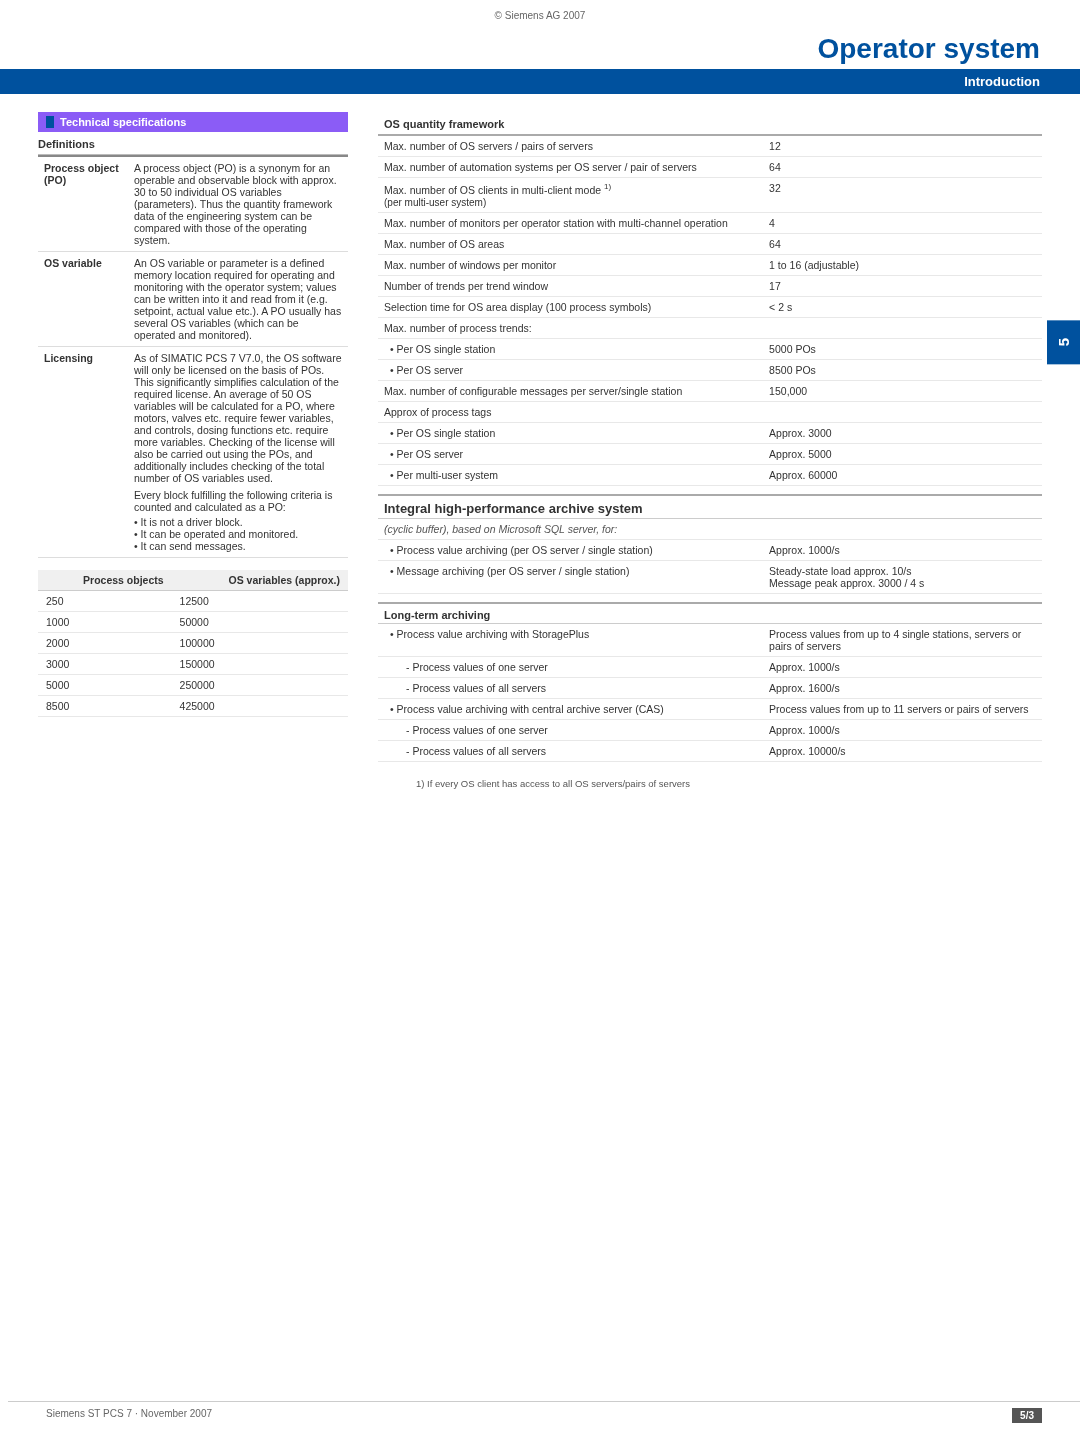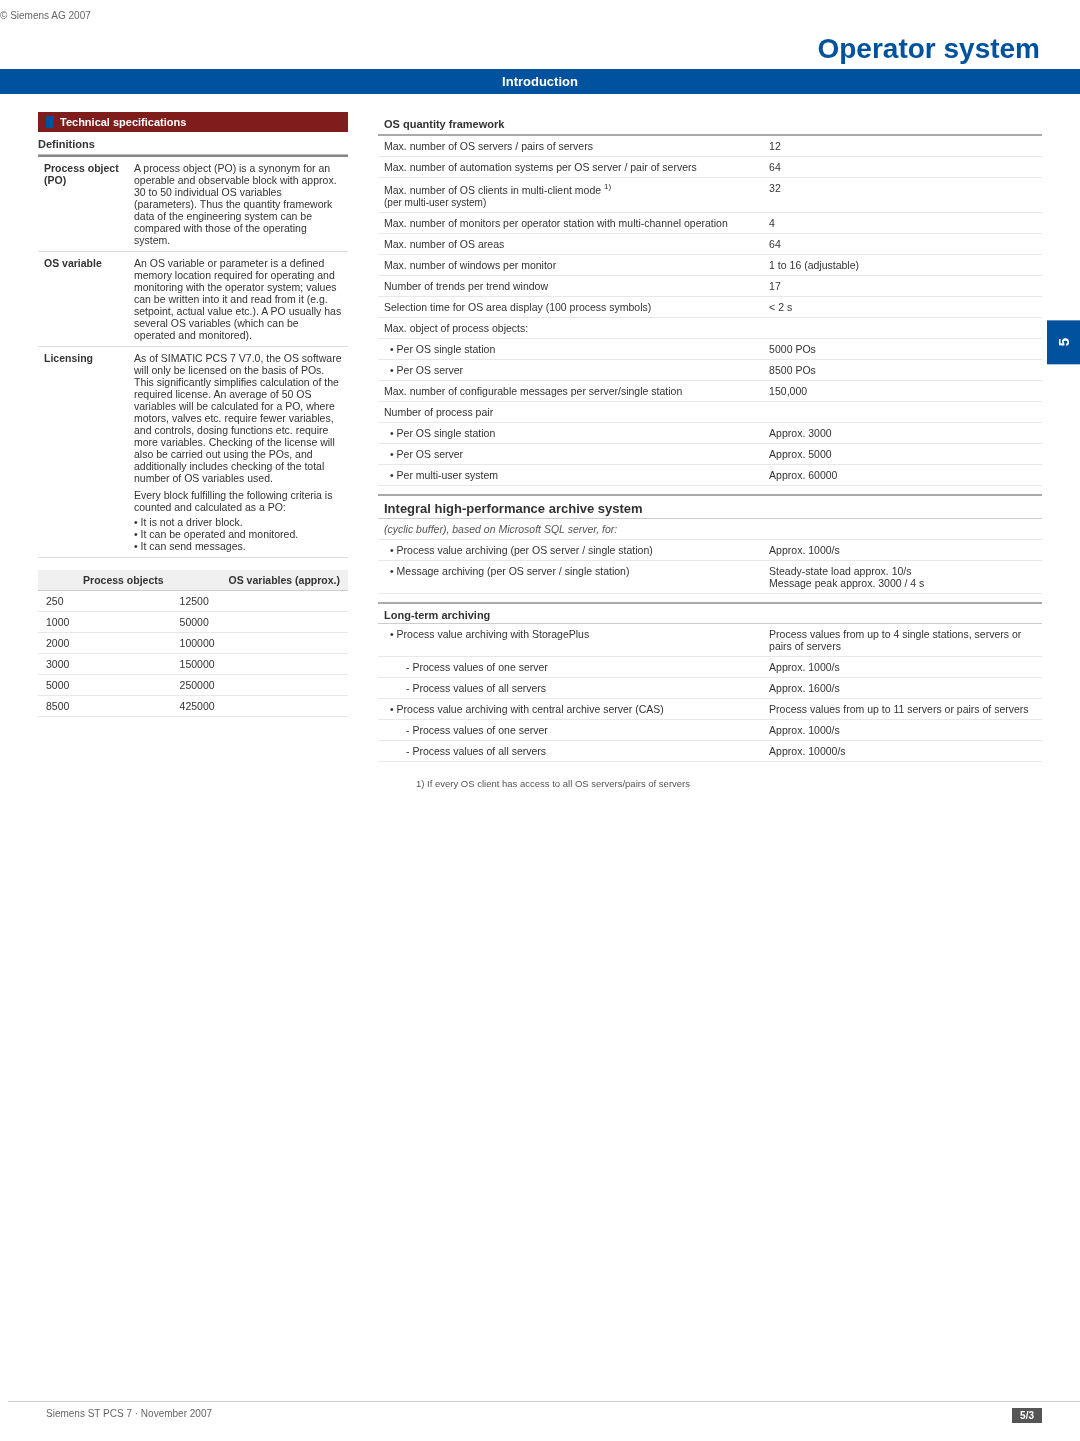--- a/index.html
+++ b/index.html
@@ -6,38 +6,38 @@
     body {
       font-family: Arial, Helvetica, sans-serif;
       font-size: 11px;
       color: #333;
       background: #fff;
       width: 1080px;
       min-height: 1441px;
       position: relative;
     }
     .page-header {
-      text-align: left;
+      text-align: center;
       font-size: 10px;
       color: #666;
       padding: 10px 0 4px 0;
     }
     .page-title-area {
       text-align: right;
       padding: 8px 40px 4px 0;
     }
     .page-title {
       font-size: 28px;
       font-weight: bold;
       color: #00519e;
     }
     .intro-bar {
       background: #00519e;
       color: #fff;
-      text-align: center;
+      text-align: right;
       padding: 5px 40px;
       font-size: 13px;
       font-weight: bold;
       margin-bottom: 18px;
     }
     .chapter-tab {
       position: absolute;
       right: 0;
       top: 320px;
       background: #00519e;
@@ -54,21 +54,21 @@
       gap: 30px;
     }
     .left-column {
       width: 310px;
       flex-shrink: 0;
     }
     .right-column {
       flex: 1;
     }
     .section-header {
-      background: #7f1d1d;
+      background: #8b5cf6;
       color: #fff;
       font-weight: bold;
       font-size: 11px;
       padding: 4px 8px;
       margin-bottom: 0;
       display: flex;
       align-items: center;
       gap: 6px;
     }
     .section-header-indicator {
@@ -280,37 +280,37 @@
         </tr>
         <tr>
           <td class="label-col">Number of trends per trend window</td>
           <td class="value-col">17</td>
         </tr>
         <tr>
           <td class="label-col">Selection time for OS area display (100 process symbols)</td>
           <td class="value-col">&lt; 2 s</td>
         </tr>
         <tr>
-          <td class="label-col">Max. object of process objects:</td>
+          <td class="label-col">Max. number of process trends:</td>
           <td class="value-col"></td>
         </tr>
         <tr>
           <td class="label-col" style="padding-left:12px;">• Per OS single station</td>
           <td class="value-col">5000 POs</td>
         </tr>
         <tr>
           <td class="label-col" style="padding-left:12px;">• Per OS server</td>
           <td class="value-col">8500 POs</td>
         </tr>
         <tr>
           <td class="label-col">Max. number of configurable messages per server/single station</td>
           <td class="value-col">150,000</td>
         </tr>
         <tr>
-          <td class="label-col">Number of process pair</td>
+          <td class="label-col">Approx of process tags</td>
           <td class="value-col"></td>
         </tr>
         <tr>
           <td class="label-col" style="padding-left:12px;">• Per OS single station</td>
           <td class="value-col">Approx. 3000</td>
         </tr>
         <tr>
           <td class="label-col" style="padding-left:12px;">• Per OS server</td>
           <td class="value-col">Approx. 5000</td>
         </tr>

